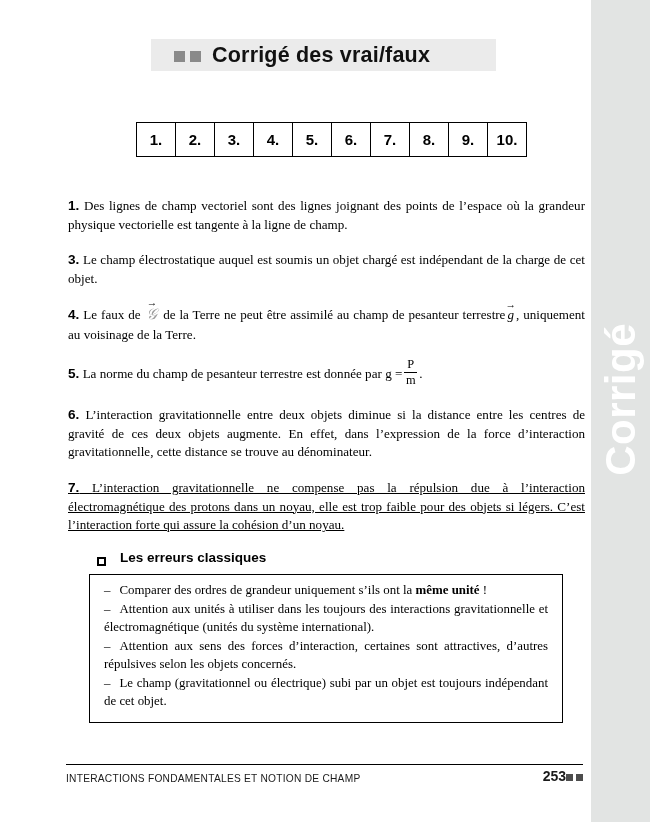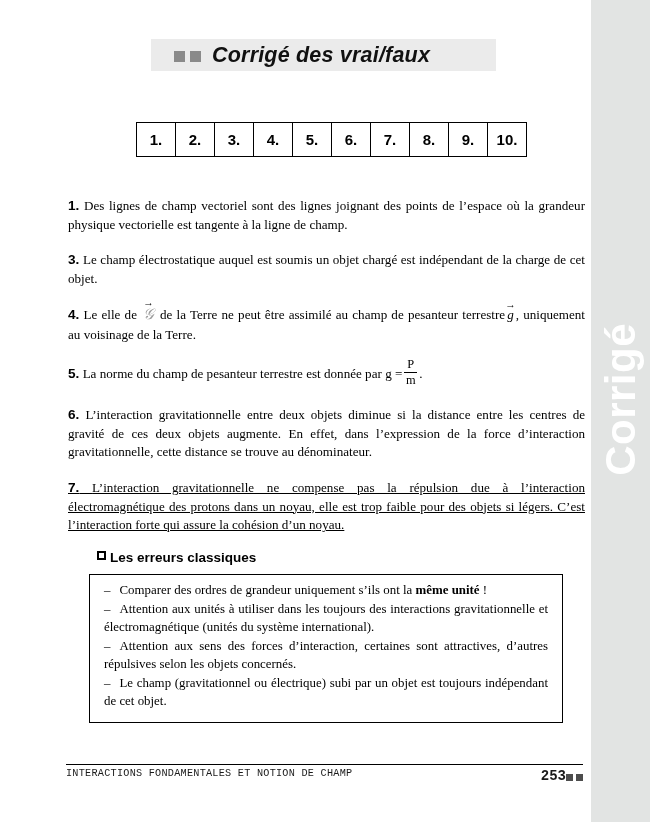--- a/index.html
+++ b/index.html
@@ -86,21 +86,20 @@
     height: 11px;
     background: #8a8a8a;
   }
   .title-text {
     font-family: "Liberation Sans", sans-serif;
     font-weight: bold;
     font-size: 21.5px;
     letter-spacing: 0.2px;
     color: #111111;
     white-space: nowrap;
-    font-style: italic;
   }
 
   
   .answers-table {
     position: absolute;
     left: 136px;
     top: 122px;
     border-collapse: collapse;
   }
   .answers-table td {
@@ -178,22 +177,22 @@
   }
   .frac .den { border-top: 1px solid #000; display: block; padding-top: 1px; }
   .frac .num2 { display: block; padding: 0 3px 1px 3px; }
 
   
   .errors-head {
     position: absolute;
     left: 97px;
     top: 550px;
     display: flex;
-    align-items: flex-start;
-    gap: 4px;
+    align-items: flex-end;
+    gap: 14px;
     font-family: "Liberation Sans", sans-serif;
     font-weight: bold;
     font-size: 13.5px;
   }
   .errors-head .box-bullet {
     display: inline-block;
     width: 9px;
     height: 9px;
     border: 2px solid #000;
     box-sizing: border-box;
@@ -226,23 +225,23 @@
     width: 517px;
     height: 1px;
     background: #000000;
   }
   .footer {
     position: absolute;
     left: 66px;
     top: 768px;
     width: 517px;
     display: flex;
-    align-items: flex-start;
+    align-items: flex-end;
     justify-content: space-between;
-    font-family: Liberation Mono, monospace;
+    font-family: Liberation Sans, sans-serif;
   }
   .footer-left {
     font-size: 10.2px;
     letter-spacing: 0.25px;
     color: #1a1a1a;
   }
   .footer-right {
     display: flex;
     align-items: center;
   }
@@ -307,21 +306,21 @@
     <span>Des lignes de champ vectoriel sont des lignes joignant des points de l’espace où la grandeur physique vectorielle est tangente à la ligne de champ.</span>
   </p>
 
   <p class="item">
     <span class="num">3.</span>
     <span>Le champ électrostatique auquel est soumis un objet chargé est indépendant de la charge de cet objet.</span>
   </p>
 
   <p class="item">
     <span class="num">4.</span>
-    <span>Le elle de</span>
+    <span>Le faux de</span>
     <span class="vecsym"><span class="arr">→</span><span class="script-g">𝒢</span></span>
     <span>de la Terre ne peut être assimilé au champ de pesanteur terrestre</span><span class="vecsym"><span class="arr">→</span><span>g</span></span><span>, uniquement au voisinage de la Terre.</span>
   </p>
 
   <p class="item">
     <span class="num">5.</span>
     <span>La norme du champ de pesanteur terrestre est donnée par</span>
     <span>g =</span><span class="frac"><span class="num2">P</span><span class="den">m</span></span><span>.</span>
   </p>
 

